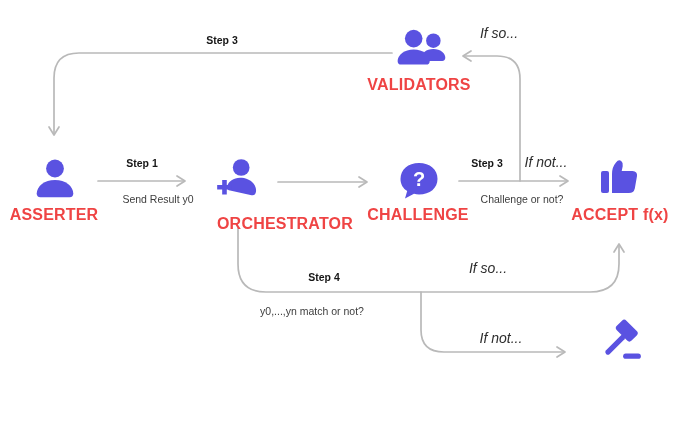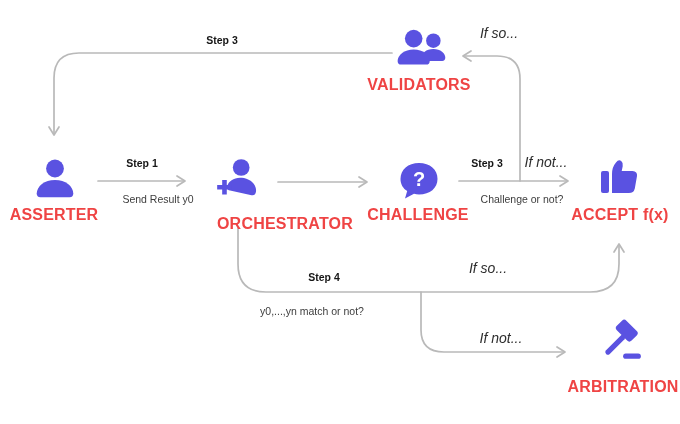--- a/index.html
+++ b/index.html
@@ -139,15 +139,14 @@
   <div class="abs cond-label" style="left:488px; top:268px;">If so...</div>
   <div class="abs cond-label" style="left:501px; top:338px;">If not...</div>
 
   <div class="icon" style="left:620px; top:340px;">
     <svg width="48" height="46" viewBox="0 0 46 44">
       <rect class="fillshape" x="6" y="24" width="25" height="5" rx="2.5" transform="rotate(-45 18.5 26.5)"></rect>
       <rect class="fillshape" x="23" y="3" width="13" height="20" rx="3" transform="rotate(-45 29.5 13)"></rect>
       <rect class="fillshape" x="26" y="35" width="17" height="5" rx="2.5"></rect>
     </svg>
   </div>
-  <div class="abs node-label" style="left:623px; top:387px;">ARBITRATION</div>
 
 </div>
 
 </body></html>

